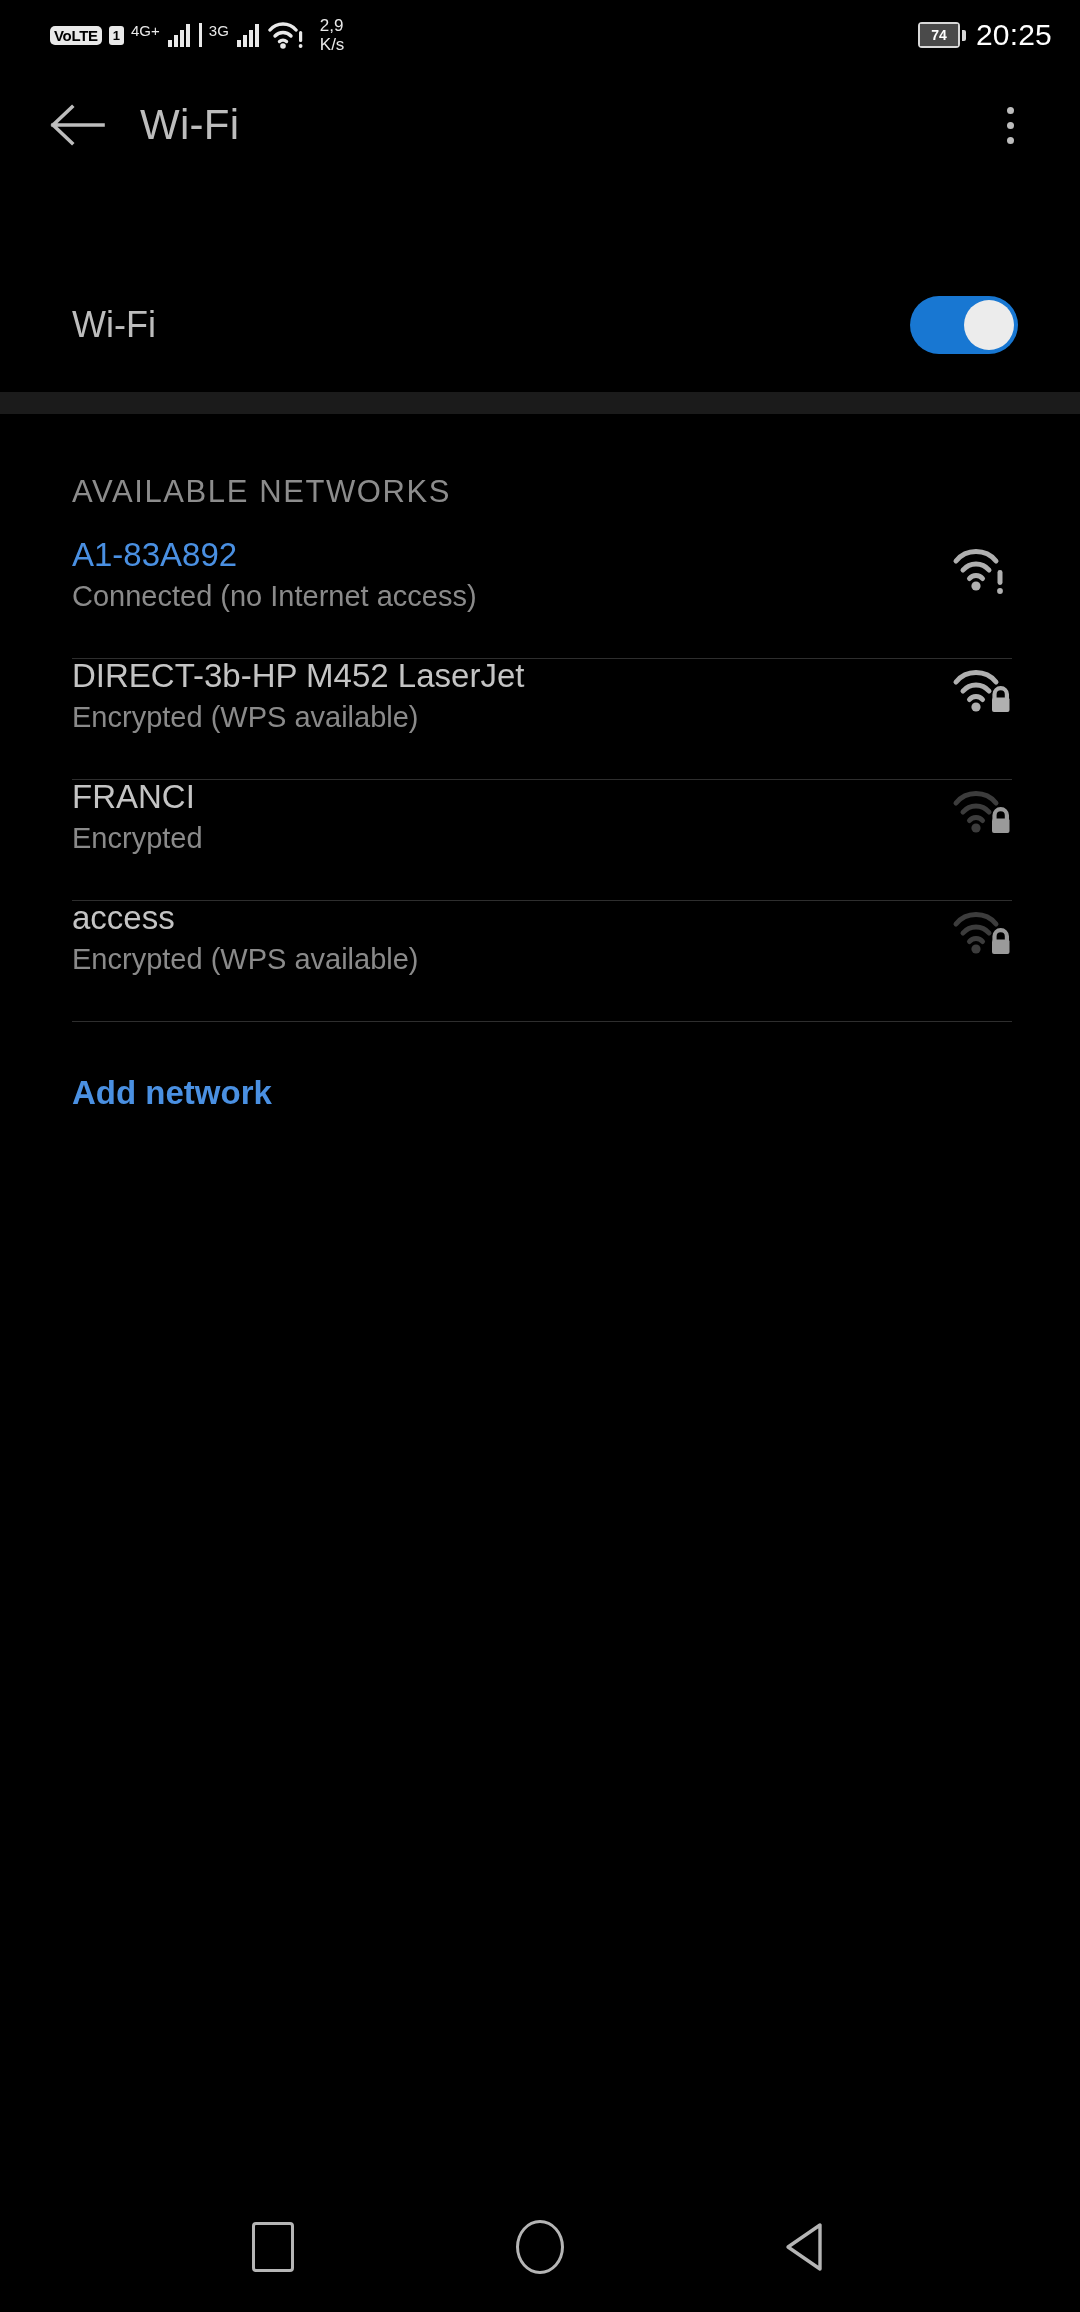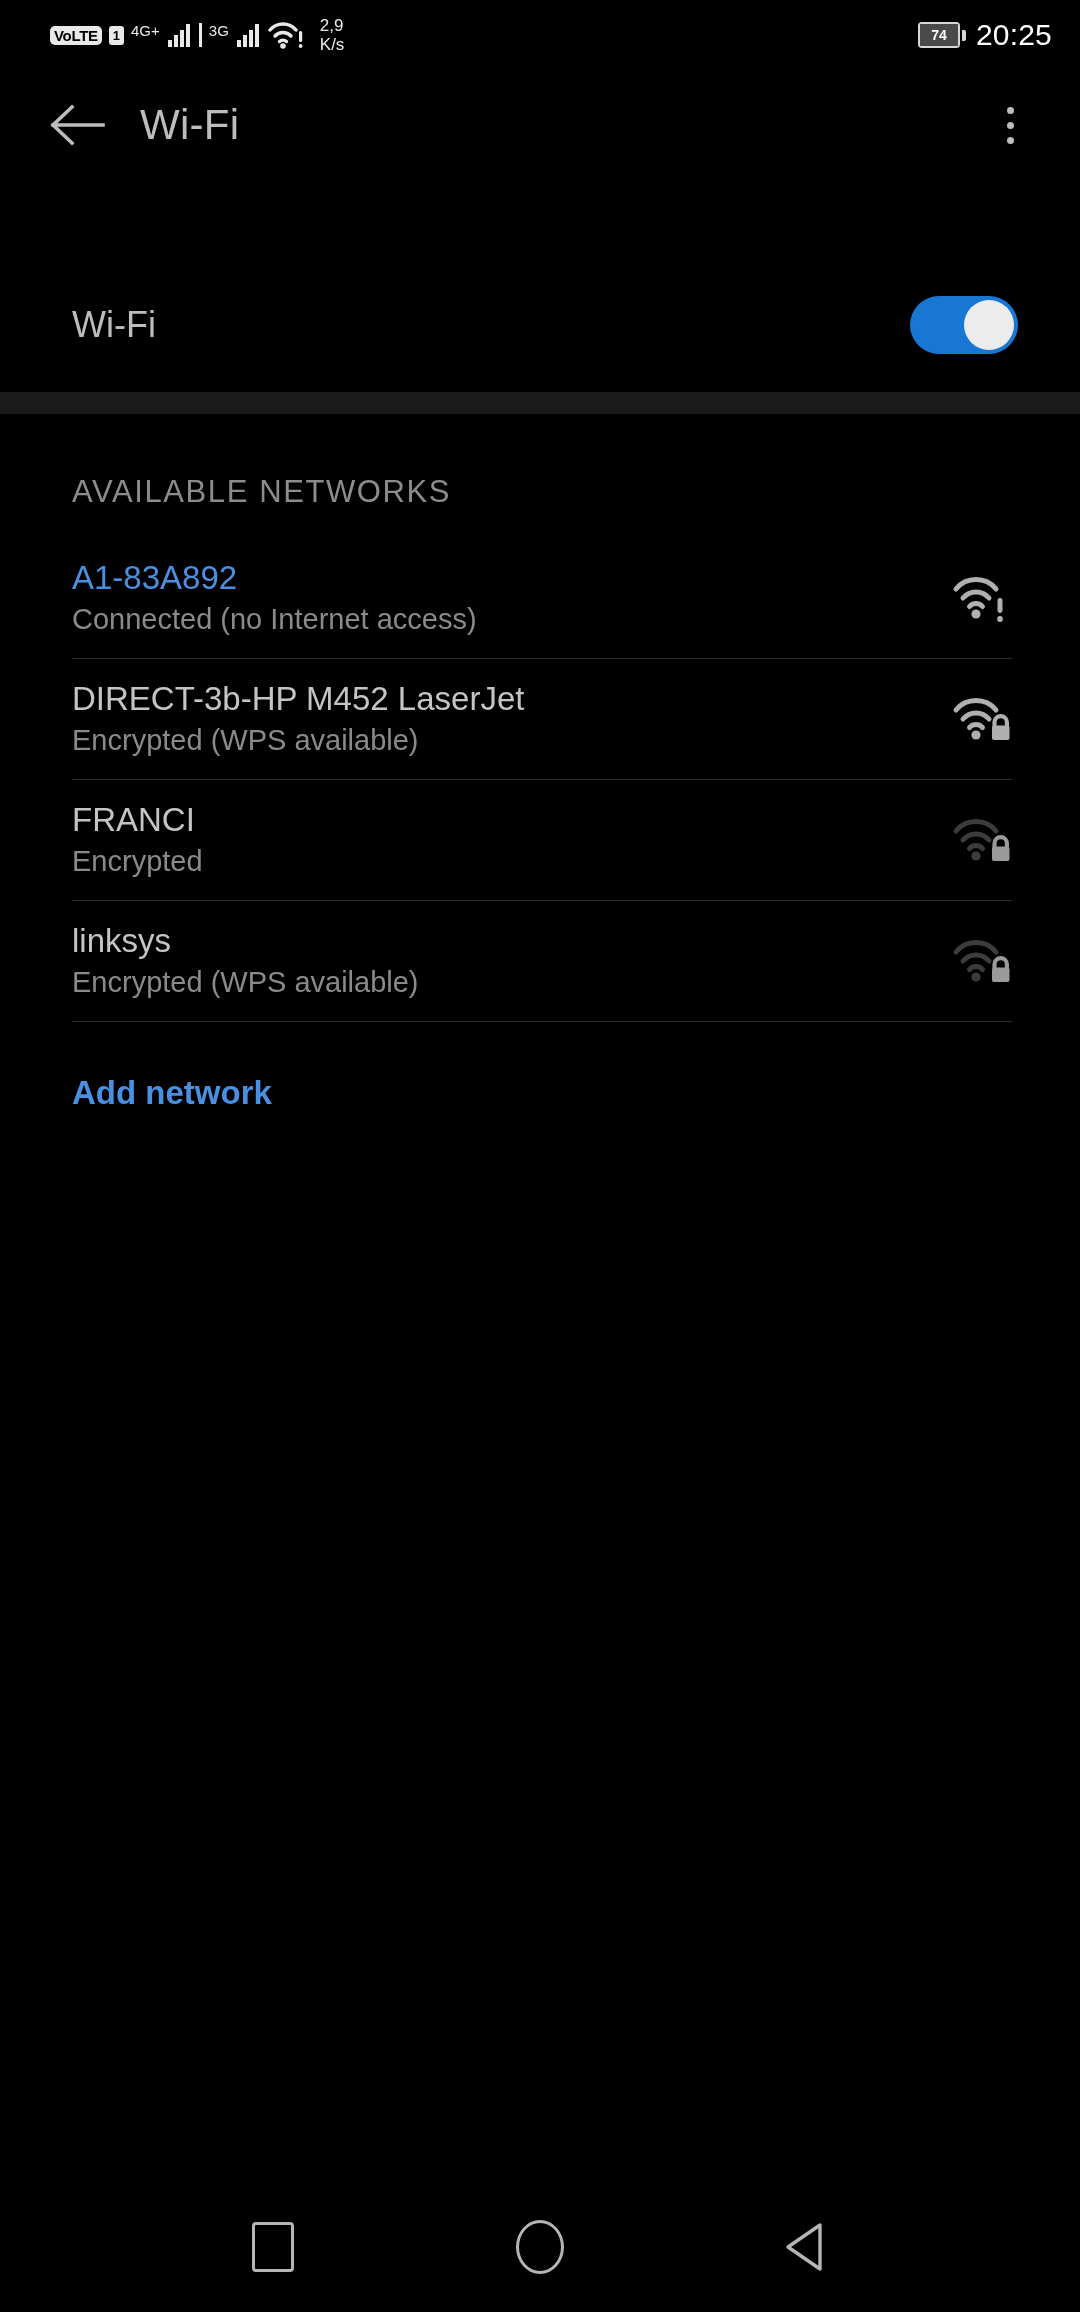--- a/index.html
+++ b/index.html
@@ -245,21 +245,20 @@
   .section-header {
     padding: 60px 0 28px 72px;
     font-size: 31px;
     letter-spacing: 1.6px;
     color: #8c8c8c;
     font-weight: 500;
   }
   .net-row {
     position: relative;
     display: flex;
-    align-items: center;
     justify-content: space-between;
     padding: 0 64px 0 72px;
     box-sizing: border-box;
     height: 120px;
     cursor: pointer;
   }
   .net-text { display: flex; flex-direction: column; gap: 8px; }
   .net-ssid {
     font-size: 33px;
     color: #c4c4c4;
@@ -461,21 +460,21 @@
         <circle cx="24" cy="45" r="4.6" fill="#3c3c3c"></circle>
         <path d="M42.5 36.5 v-4.2 a6.2 6.2 0 0 1 12.4 0 v4.2" stroke="#9a9a9a" stroke-width="4.2" fill="none"></path>
         <rect x="40" y="35.5" width="17.5" height="14.5" rx="2" fill="#9a9a9a"></rect>
       </svg>
     </div>
   </div>
   <div class="divider"></div>
 
   <div class="net-row">
     <div class="net-text">
-      <span class="net-ssid">linksys</span>
+      <span class="net-ssid">access</span>
       <span class="net-sub">Encrypted (WPS available)</span>
     </div>
     <div class="net-icon">
       <svg width="64" height="58" viewBox="0 0 64 58">
         <path d="M4 20 A26 26 0 0 1 44 20" stroke="#3c3c3c" stroke-width="5" fill="none" stroke-linecap="round"></path>
         <path d="M11 29 A17 17 0 0 1 37 29" stroke="#3c3c3c" stroke-width="5" fill="none" stroke-linecap="round"></path>
         <path d="M17.5 37.5 A8.4 8.4 0 0 1 30.5 37.5" stroke="#3c3c3c" stroke-width="5" fill="none" stroke-linecap="round"></path>
         <circle cx="24" cy="45" r="4.6" fill="#3c3c3c"></circle>
         <path d="M42.5 36.5 v-4.2 a6.2 6.2 0 0 1 12.4 0 v4.2" stroke="#9a9a9a" stroke-width="4.2" fill="none"></path>
         <rect x="40" y="35.5" width="17.5" height="14.5" rx="2" fill="#9a9a9a"></rect>

